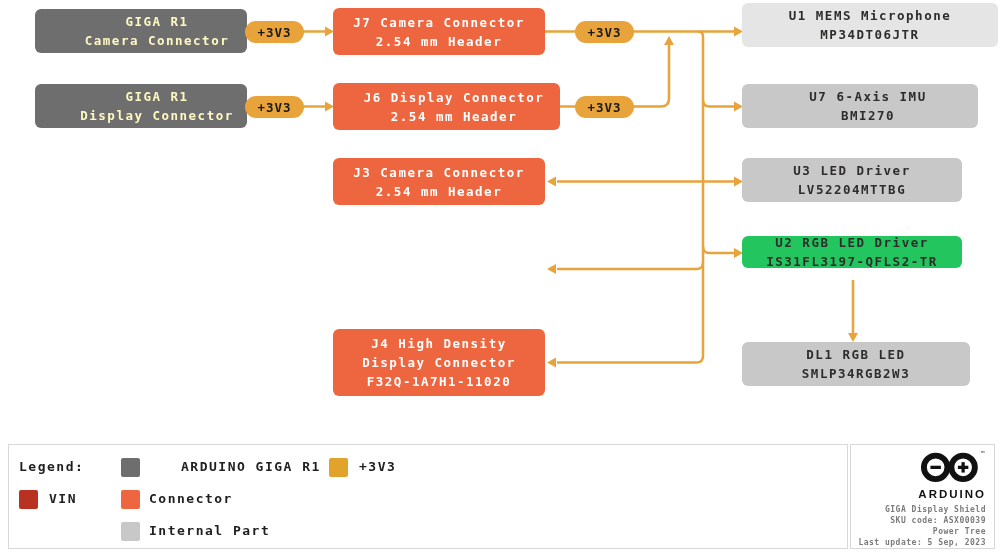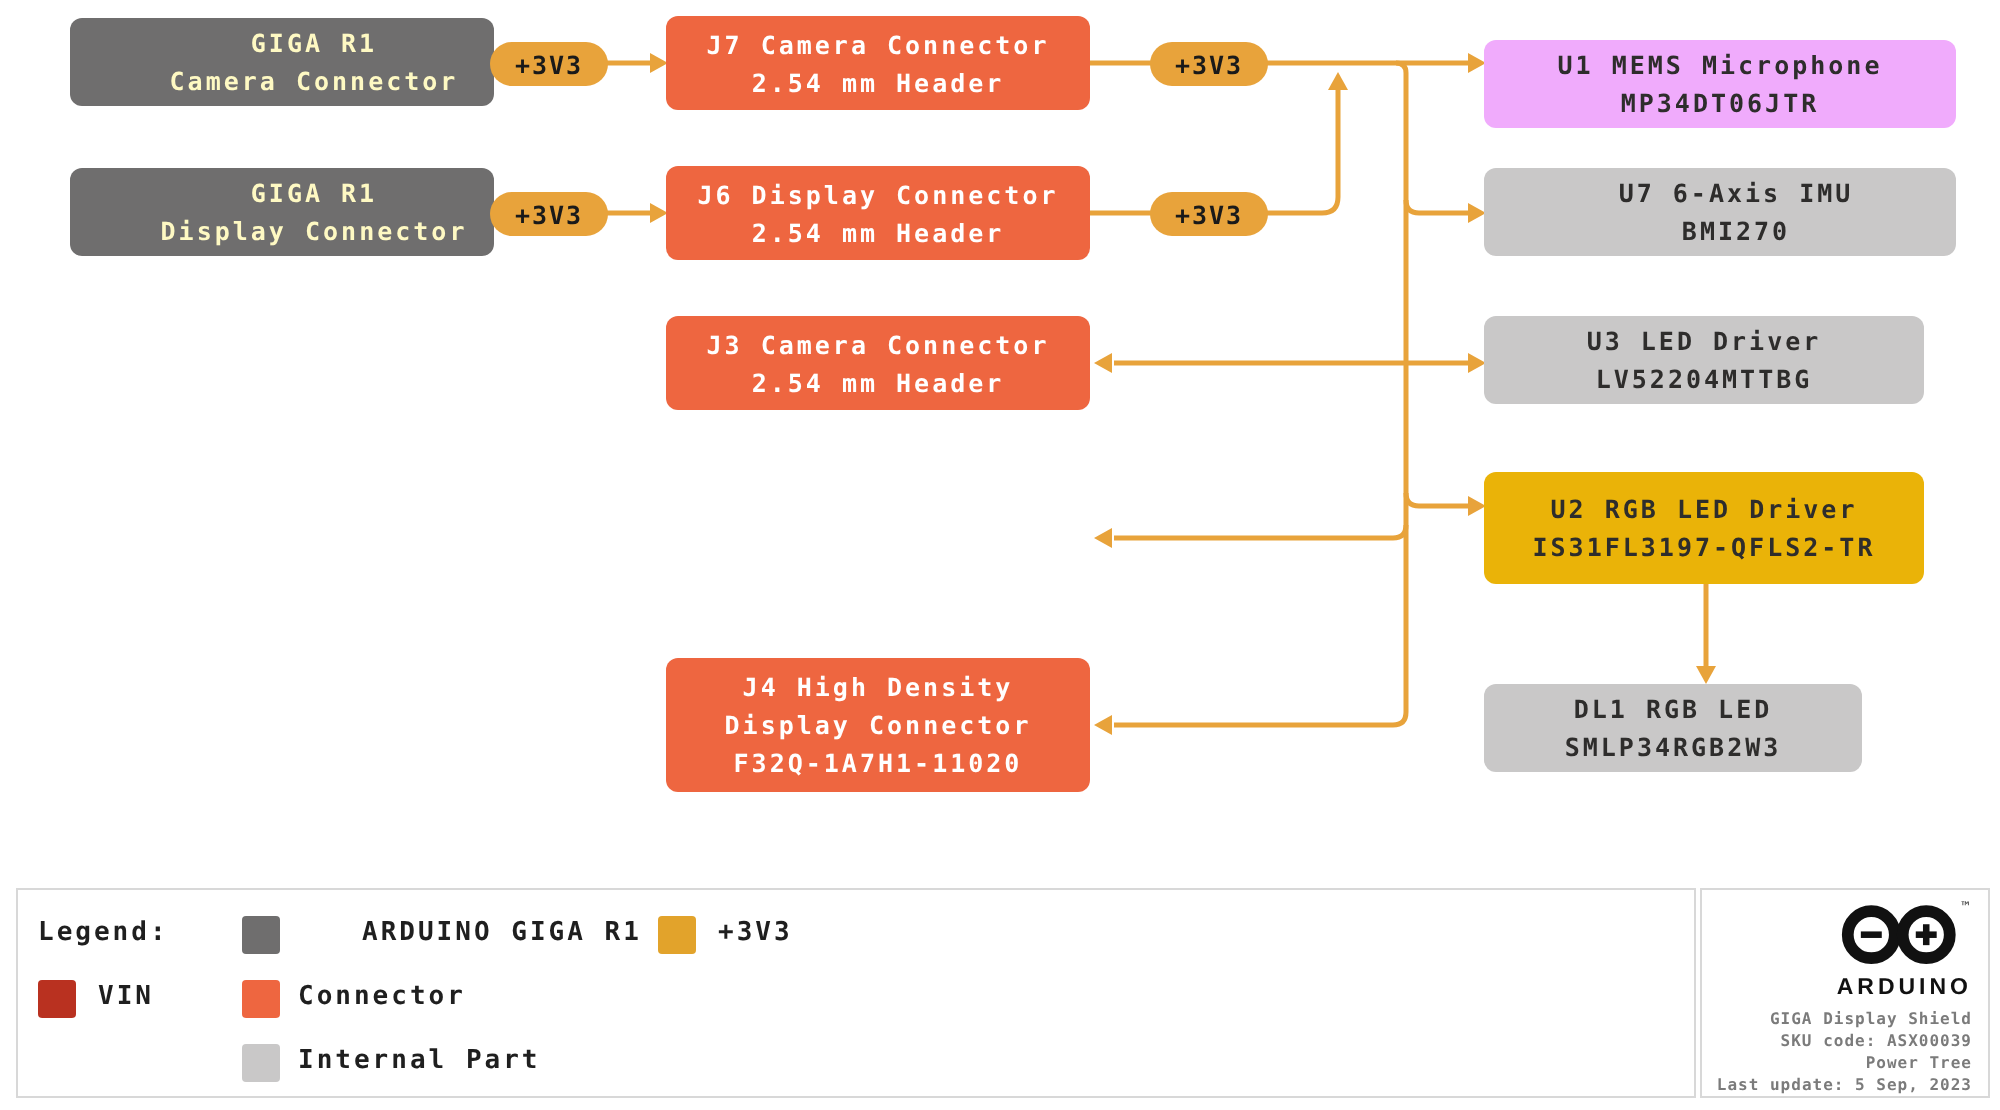--- a/index.html
+++ b/index.html
@@ -73,51 +73,51 @@
 
   <div class="badge" style="left: 245px; top: 21px; background-color: rgb(232, 163, 59);">+3V3</div>
   <div class="badge" style="left: 245px; top: 96px; background-color: rgb(232, 163, 59);">+3V3</div>
   <div class="badge" style="left: 575px; top: 21px; background-color: rgb(232, 163, 59);">+3V3</div>
   <div class="badge" style="left: 575px; top: 96px; background-color: rgb(232, 163, 59);">+3V3</div>
 
   <div class="node orange" style="left: 333px; top: 8px; width: 212px; height: 47px; background-color: rgb(238, 102, 64);">
     <span>J7 Camera Connector</span>
     <span>2.54 mm Header</span>
   </div>
-  <div class="node orange" style="left: 333px; top: 83px; width: 212px; height: 47px; background-color: rgb(238, 102, 64);">
+  <div class="node orange" style="left: 333px; top: 83px; width: 212px; height: 47px; background-color: rgb(238, 102, 64); padding-left: 15px;">
     <span>J6 Display Connector</span>
     <span>2.54 mm Header</span>
   </div>
   <div class="node orange" style="left: 333px; top: 158px; width: 212px; height: 47px; background-color: rgb(238, 102, 64);">
     <span>J3 Camera Connector</span>
     <span>2.54 mm Header</span>
   </div>
   <div class="node orange" style="left: 333px; top: 329px; width: 212px; height: 67px; background-color: rgb(238, 102, 64);">
     <span>J4 High Density</span>
     <span>Display Connector</span>
     <span>F32Q-1A7H1-11020</span>
   </div>
 
-  <div class="node light" style="left: 742px; top: 20px; width: 236px; height: 44px; background-color: #f0abfc;">
+  <div class="node light" style="left: 742px; top: 3px; width: 256px; height: 44px; background-color: #e5e5e5;">
     <span>U1 MEMS Microphone</span>
     <span>MP34DT06JTR</span>
   </div>
   <div class="node light" style="left: 742px; top: 84px; width: 220px; height: 44px; background-color: rgb(201, 200, 200); padding-left: 16px;">
     <span>U7 6-Axis IMU</span>
     <span>BMI270</span>
   </div>
   <div class="node light" style="left: 742px; top: 158px; width: 220px; height: 44px; background-color: rgb(201, 200, 200);">
     <span>U3 LED Driver</span>
     <span>LV52204MTTBG</span>
   </div>
-  <div class="node light" style="left: 742px; top: 236px; width: 220px; height: 56px; background-color: #eab308;">
+  <div class="node light" style="left: 742px; top: 236px; width: 220px; height: 32px; background-color: #22c55e;">
     <span>U2 RGB LED Driver</span>
     <span>IS31FL3197-QFLS2-TR</span>
   </div>
-  <div class="node light" style="left: 742px; top: 342px; width: 189px; height: 44px; background-color: rgb(201, 200, 200);">
+  <div class="node light" style="left: 742px; top: 342px; width: 228px; height: 44px; background-color: rgb(201, 200, 200);">
     <span>DL1 RGB LED</span>
     <span>SMLP34RGB2W3</span>
   </div>
 
   <div id="legend-box" class="panel">
     <span class="legend-text" style="left:10px;top:14px;">Legend:</span>
 
     <span class="swatch" style="left: 112px; top: 13px; background-color: rgb(111, 110, 110);"></span>
     <span class="legend-text" style="left:140px;top:14px;margin-left:32px;">ARDUINO GIGA R1</span>
 

